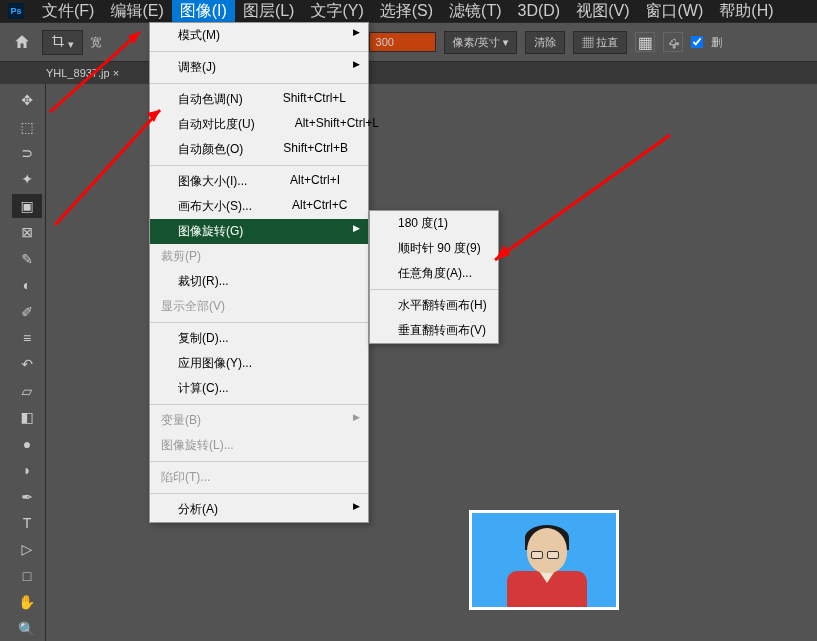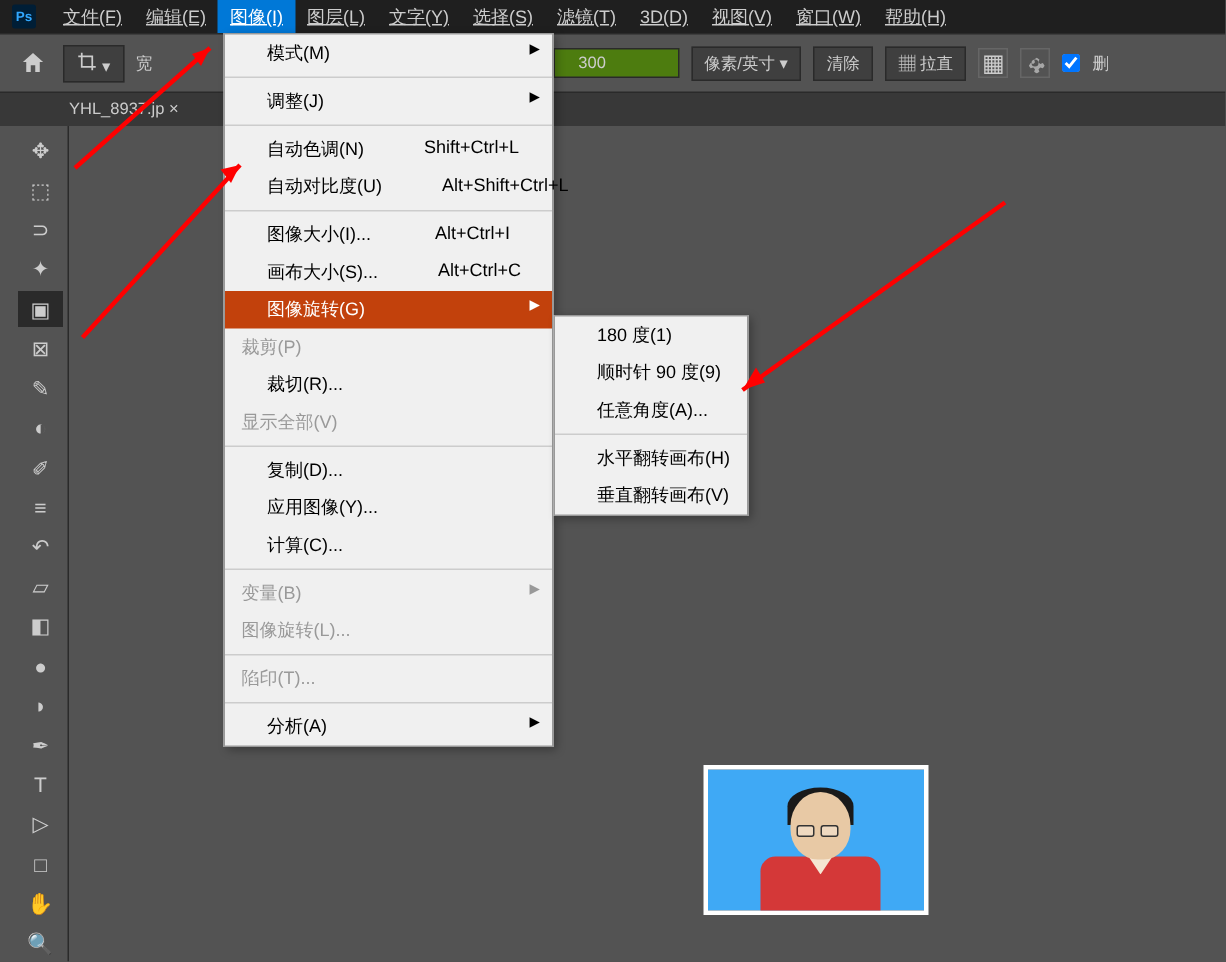--- a/index.html
+++ b/index.html
@@ -1,42 +1,42 @@
 <!DOCTYPE html>
 <html><head>
   <meta charset="utf-8">
   <style>
     * { margin: 0; padding: 0; box-sizing: border-box; font-family: "Microsoft YaHei", sans-serif; }
     body { background: #535353; width: 817px; height: 641px; overflow: hidden; position: relative; }
     
     .titlebar { height: 22px; background: #1f1f1f; display: flex; align-items: center; padding-left: 8px; }
     .ps-logo { width: 16px; height: 16px; background: #001e36; color: #31a8ff; font-size: 9px; font-weight: bold; display: flex; align-items: center; justify-content: center; border-radius: 2px; margin-right: 10px; }
-    .menu-item { color: #ccc; font-size: 12px; padding: 0 8px; line-height: 22px; cursor: pointer; text-decoration: underline; }
+    .menu-item { color: #ccc; font-size: 16px; padding: 0 8px; line-height: 22px; cursor: pointer; }
     .menu-item.active { background: #0078d7; color: #fff; }
     
     .options-bar { height: 40px; background: #535353; border-top: 1px solid #2a2a2a; border-bottom: 1px solid #2a2a2a; display: flex; align-items: center; padding: 0 10px; gap: 8px; }
     .home-icon { width: 24px; height: 24px; display: flex; align-items: center; justify-content: center; color: #ccc; }
     .opt-btn { background: #3f3f3f; color: #ccc; font-size: 11px; padding: 3px 8px; border: 1px solid #2a2a2a; }
-    .opt-input { background: #4d7c0f; color: #ccc; font-size: 11px; padding: 3px 16px; width: 84px; border: 1px solid #2a2a2a; }
+    .opt-input { background: #c2410c; color: #ccc; font-size: 11px; padding: 3px 6px; width: 67px; border: 1px solid #2a2a2a; }
     .opt-label { color: #ccc; font-size: 11px; }
     
     .tab-bar { height: 22px; background: #383838; display: flex; align-items: center; padding-left: 36px; }
     .doc-tab { color: #ccc; font-size: 11px; padding: 0 10px; line-height: 22px; }
     
     .main-area { position: absolute; top: 84px; left: 0; right: 0; bottom: 0; display: flex; }
     .toolbar-left { width: 10px; background: #535353; }
     .tools-panel { width: 36px; background: #535353; display: flex; flex-direction: column; padding-top: 4px; gap: 2px; border-right: 1px solid #2a2a2a; }
     .tool-btn { width: 30px; height: 26px; display: flex; align-items: center; justify-content: center; color: #ccc; font-size: 14px; cursor: pointer; margin-left: 2px; }
     .tool-btn.selected { background: #2a2a2a; }
     .canvas-area { flex: 1; background: #535353; position: relative; }
     
     .dropdown { position: absolute; background: #f0f0f0; border: 1px solid #999; box-shadow: 2px 2px 6px rgba(0,0,0,0.3); font-size: 12px; }
     .dropdown-item { padding: 4px 28px; display: flex; justify-content: space-between; cursor: pointer; color: #000; white-space: nowrap; }
     .dropdown-item.disabled { color: #999; padding-left: 11px; }
-    .dropdown-item.highlight { background: #c2410c; color: #fff; }
+    .dropdown-item.highlight { background: #14532d; color: #fff; }
     .dropdown-item .shortcut { margin-left: 40px; color: inherit; }
     .dropdown-item .arrow { position: absolute; right: 8px; }
     .dropdown-sep { height: 1px; background: #ccc; margin: 3px 0; }
     
     .menu1 { top: 22px; left: 149px; width: 220px; }
     .menu2 { top: 210px; left: 369px; width: 130px; }
     
     .red-arrow { position: absolute; pointer-events: none; }
     .arrow-head { fill: #ff0000; }
     .arrow-line { stroke: #ff0000; stroke-width: 3; }
@@ -144,20 +144,24 @@
     </div>
     <div class="dropdown-sep"></div>
     <div class="dropdown-item">
       <span>自动色调(N)</span>
       <span class="shortcut">Shift+Ctrl+L</span>
     </div>
     <div class="dropdown-item">
       <span>自动对比度(U)</span>
       <span class="shortcut">Alt+Shift+Ctrl+L</span>
     </div>
+    <div class="dropdown-item">
+      <span>自动颜色(O)</span>
+      <span class="shortcut">Shift+Ctrl+B</span>
+    </div>
     <div class="dropdown-sep"></div>
     <div class="dropdown-item">
       <span>图像大小(I)...</span>
       <span class="shortcut">Alt+Ctrl+I</span>
     </div>
     <div class="dropdown-item">
       <span>画布大小(S)...</span>
       <span class="shortcut">Alt+Ctrl+C</span>
     </div>
     <div class="dropdown-item highlight">

